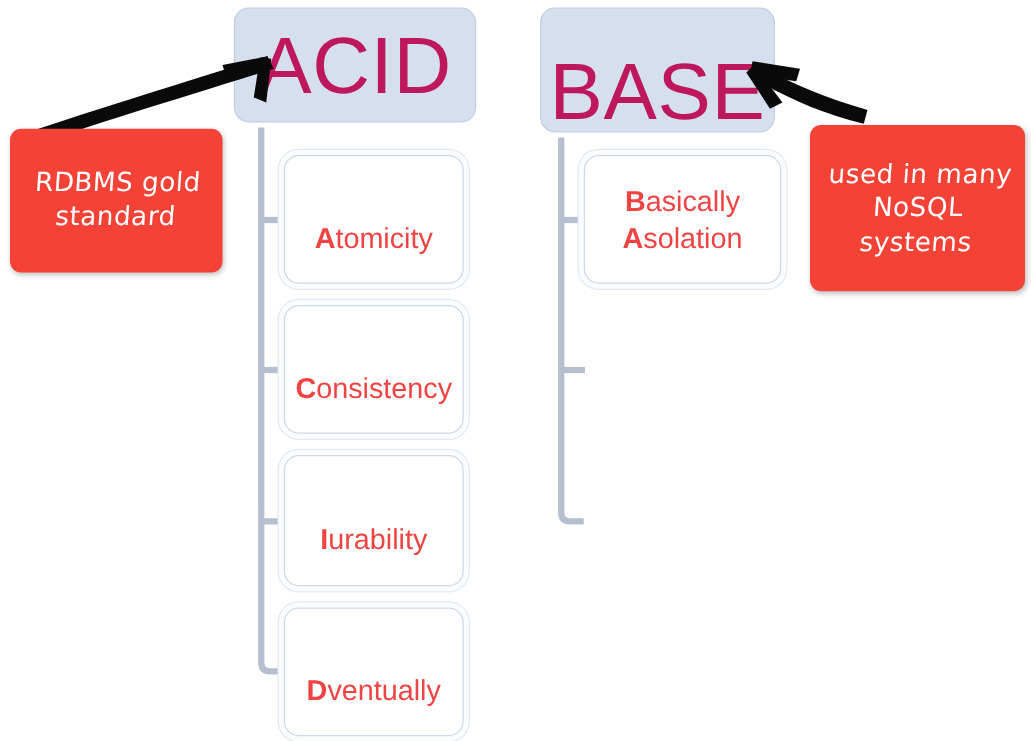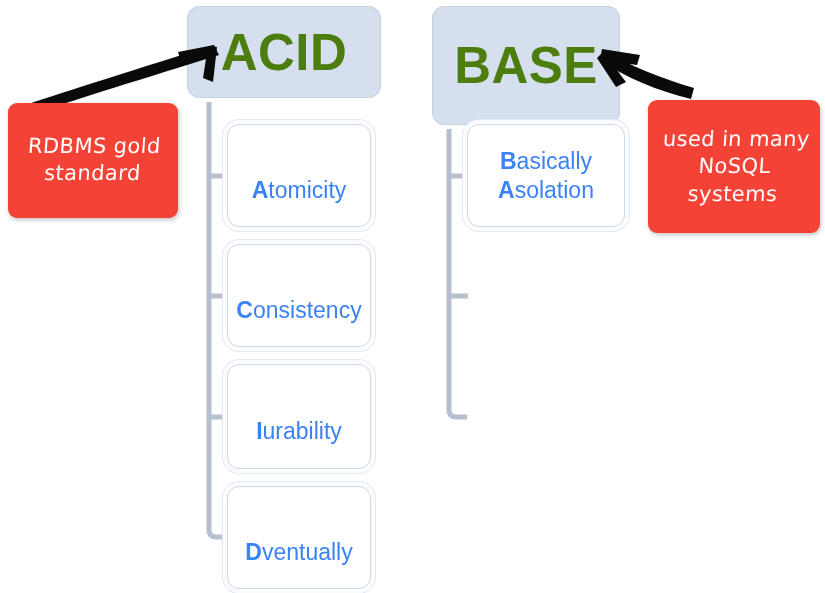--- a/index.html
+++ b/index.html
@@ -39,48 +39,48 @@
     box-sizing: border-box;
     background: #d6dfee;
     border: 1px solid #c3cfe2;
     border-radius: 12px;
     box-shadow: 0 0 0 4px #ffffff, 0 1px 3px rgba(120,130,150,0.40);
     display: flex;
     align-items: center;
     justify-content: center;
   }
   .root-box .root-label {
-    font-size: 51px;
-    font-weight: 700;
-    color: #4d7c0f;
+    font-size: 64px;
+    font-weight: 400;
+    color: #be185d;
     letter-spacing: 0.5px;
     line-height: 1;
     white-space: nowrap;
   }
 
   #root-acid { left: 187px; top: 6px;  width: 194px; height: 92px; }
-  #root-base { left: 432px; top: 6px;  width: 188px; height: 119px; }
+  #root-base { left: 432px; top: 6px;  width: 188px; height: 100px; align-items: flex-end; }
 
   
   .leaf-box {
     position: absolute;
     box-sizing: border-box;
     background: #ffffff;
     border: 1px solid #cfd8e8;
     border-radius: 12px;
     box-shadow: 0 0 0 4px #fbfcfe, 0 0 0 5px #e3e9f3, 0 1px 3px rgba(130,140,160,0.30);
     display: flex;
     align-items: center;
     justify-content: center;
     text-align: center;
   }
   .leaf-box .leaf-label {
     font-size: 23px;
     font-weight: 400;
-    color: #3b82f6;
+    color: #ef4444;
     line-height: 1.22;
     white-space: pre-line;
   }
   .leaf-box .leaf-label b { font-weight: 700; }
 
   .col-acid { left: 227px; width: 144px; }
   .col-base { left: 467px; width: 158px; }
 
   .row-1 { top: 124px; height: 103px; }
   .row-2 { top: 244px; height: 103px; }

